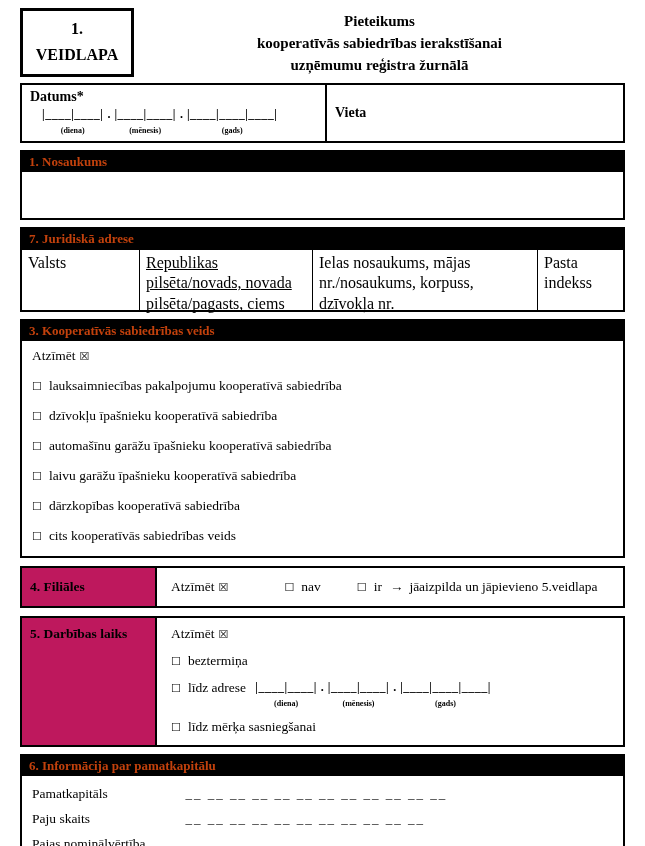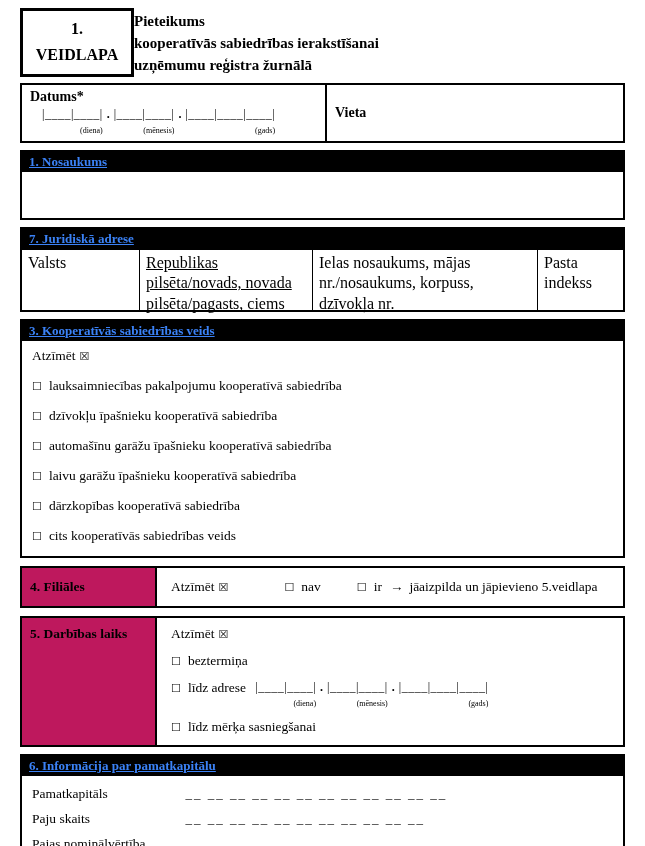--- a/index.html
+++ b/index.html
@@ -12,40 +12,40 @@
   .page { padding:8px 20px 0 20px; }
 
   
   .top { display:flex; align-items:flex-start; }
   .badge {
     width:114px; border:3px solid #000; text-align:center;
     padding:9px 4px 10px; font-weight:bold; font-size:16px;
   }
   .badge-num { margin-bottom:8px; }
   .title {
-    flex:1; text-align:left; font-weight:bold;
+    flex:1; text-align:center; font-weight:bold;
     font-size:15px; line-height:1.45; padding-top:3px;
   }
 
   
   .datums-box { border:2px solid #000; display:flex; margin-top:6px; min-height:54px; }
   .dcell { width:303px; padding:4px 8px 5px; }
   .vcell { flex:1; border-left:2px solid #000; padding:20px 8px; }
   .cell-label { font-weight:bold; font-size:14px; }
   .date-blanks { margin-top:2px; padding-left:12px; white-space:nowrap; }
-  .dgroup { display:inline-block; text-align:right; vertical-align:top; }
+  .dgroup { display:inline-block; text-align:center; vertical-align:top;font-weight:bold; }
   .dblank { display:block; font-size:12px; letter-spacing:0.5px; line-height:1.2; }
   .dsub { display:block; font-size:8px; line-height:1; margin-top:6px; }
   .dsep { display:inline-block; vertical-align:top; padding:0 4px; font-weight:bold; font-size:12px; }
 
   
   .section { border:2px solid #000; margin-top:7px; }
   .sec-head {
-    background:#000; color:#3b82f6; font-weight:bold;
-    font-size:13px; padding:2px 7px; line-height:1.25;text-decoration:underline;
+    background:#000; color:#c2410c; font-weight:bold;
+    font-size:13px; padding:2px 7px; line-height:1.25;
   }
 
   .s1-body { height:46px; }
 
   .s2-table { display:flex; }
   .s2-cell { padding:3px 6px; font-size:16px; line-height:1.3; height:60px; }
   .s2-c0 { width:118px; border-right:1px solid #000; }
   .s2-c1 { width:173px; border-right:1px solid #000;text-decoration:underline; }
   .s2-c2 { width:225px; border-right:1px solid #000; }
   .s2-c3 { flex:1; }

